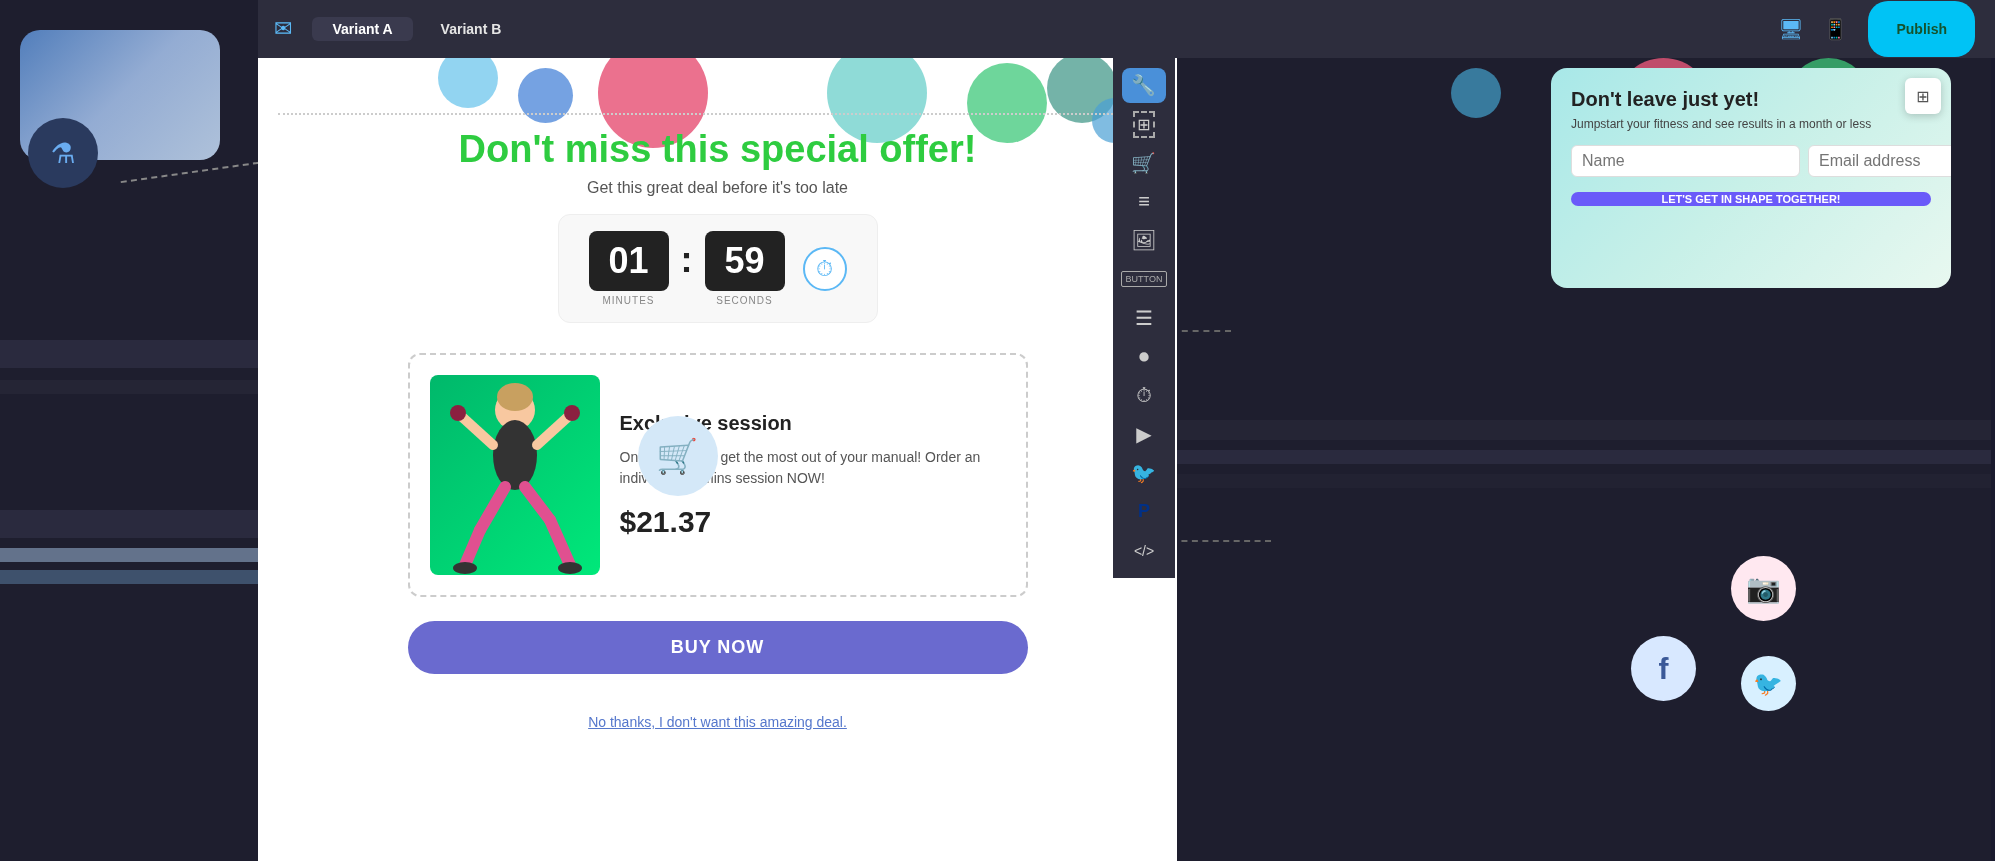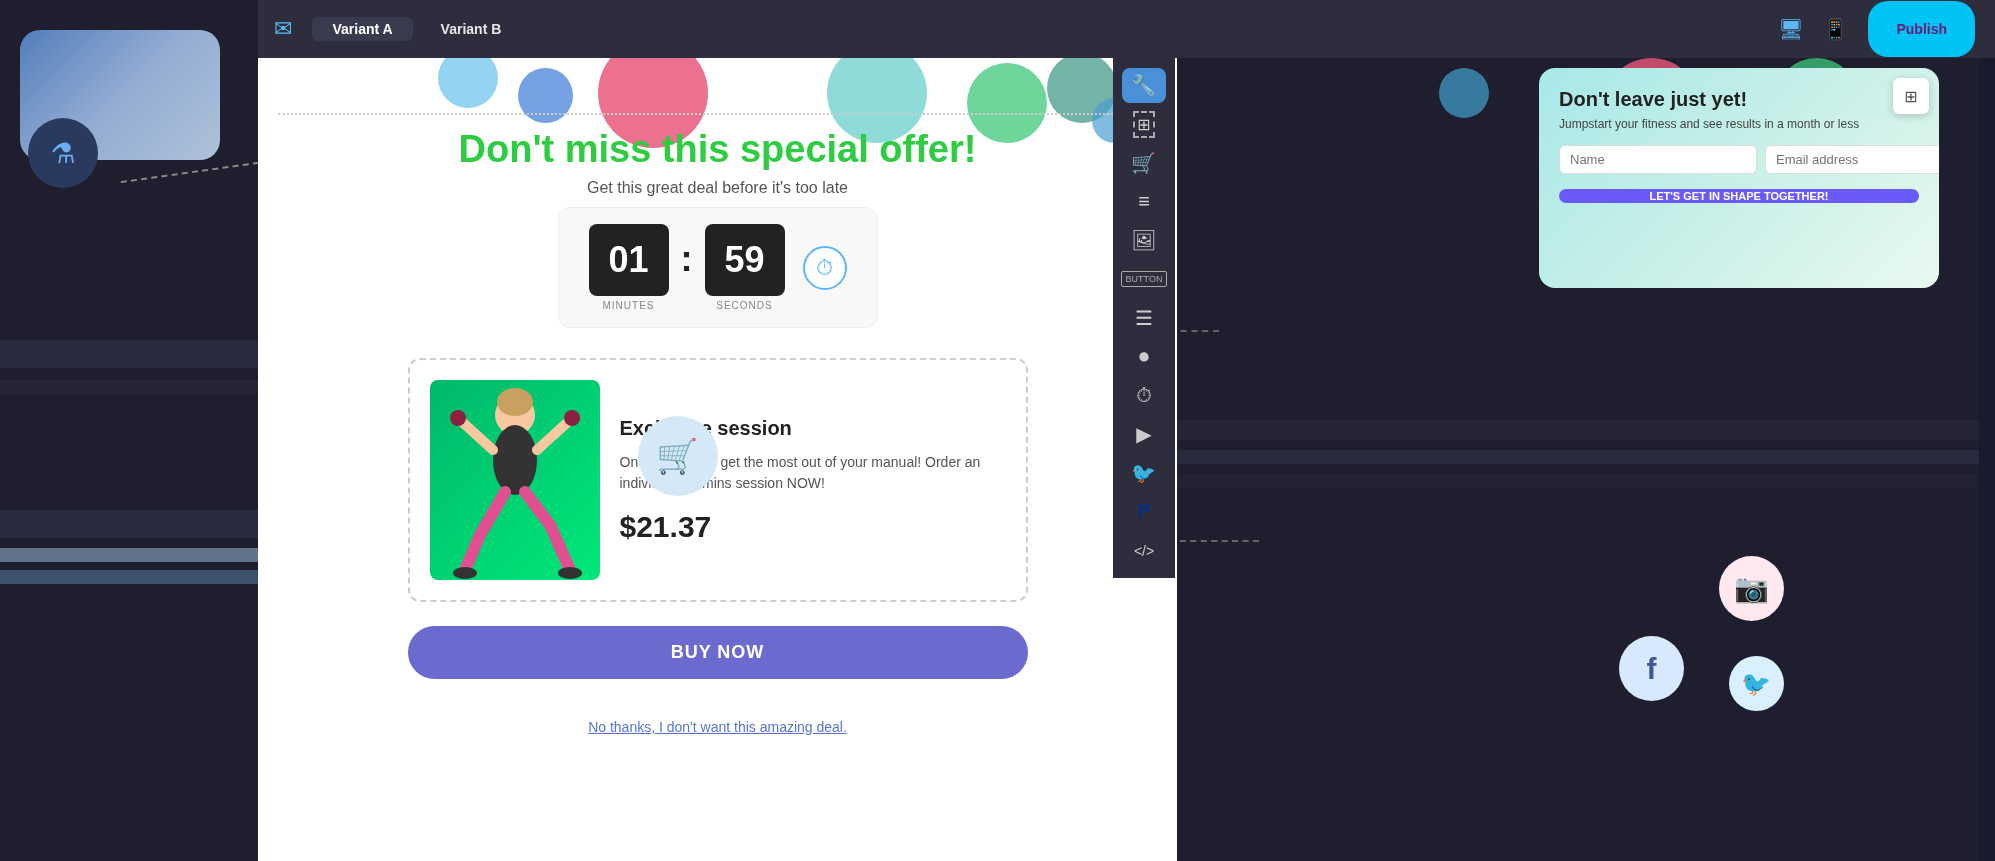--- a/index.html
+++ b/index.html
@@ -138,21 +138,21 @@
       gap: 20px;
       z-index: 10;
     }
     .device-icon {
       color: #5bb8f5;
       font-size: 20px;
       cursor: pointer;
     }
     .publish-btn {
       background: #00c3f5;
-      color: #701a75;
+      color: #14532d;
       border: none;
       padding: 20px 28px;
       border-radius: 20px;
       font-size: 14px;
       font-weight: 600;
       cursor: pointer;
     }
 
     
     .main-popup {
@@ -246,21 +246,21 @@
       font-size: 38px;
       font-weight: 800;
       color: #2ecc40;
       text-align: center;
       margin-bottom: 8px;
     }
     .offer-subtitle {
       font-size: 16px;
       color: #555;
       text-align: center;
-      margin-bottom: 10px;
+      margin-bottom: 17px;
     }
 
     
     .countdown-area {
       display: flex;
       align-items: center;
       gap: 8px;
       margin-bottom: 30px;
       background: #f8f8f8;
       border-radius: 12px;
@@ -271,21 +271,21 @@
       display: flex;
       flex-direction: column;
       align-items: center;
     }
     .timer-digit {
       background: #222;
       color: #fff;
       font-size: 36px;
       font-weight: 700;
       width: 80px;
-      height: 72px;
+      height: 60px;
       display: flex;
       align-items: center;
       justify-content: center;
       border-radius: 8px;
     }
     .timer-label {
       font-size: 10px;
       color: #888;
       margin-top: 4px;
       letter-spacing: 1px;
@@ -434,21 +434,21 @@
       font-size: 9px;
       color: #aaa;
       border: 1px solid #aaa;
       padding: 2px 4px;
       border-radius: 2px;
     }
 
     
     .right-panel {
       position: absolute;
-      right: 16px;
+      right: 4px;
       top: 0;
       width: 820px;
       height: 861px;
       background: #1e1e2e;
     }
 
     
     .right-preview-card {
       position: absolute;
       right: 40px;
@@ -474,21 +474,21 @@
     .right-preview-form {
       display: flex;
       gap: 8px;
       margin-bottom: 12px;
     }
     .right-preview-input {
       flex: 1;
       padding: 6px 10px;
       border-radius: 6px;
       border: 1px solid #ddd;
-      font-size: 13px;
+      font-size: 16px;
       background: #fff;
     }
     .right-preview-btn {
       background: #6a5af9;
       color: #fff;
       border: none;
       padding: 1px 16px;
       border-radius: 20px;
       font-size: 11px;
       font-weight: 700;

